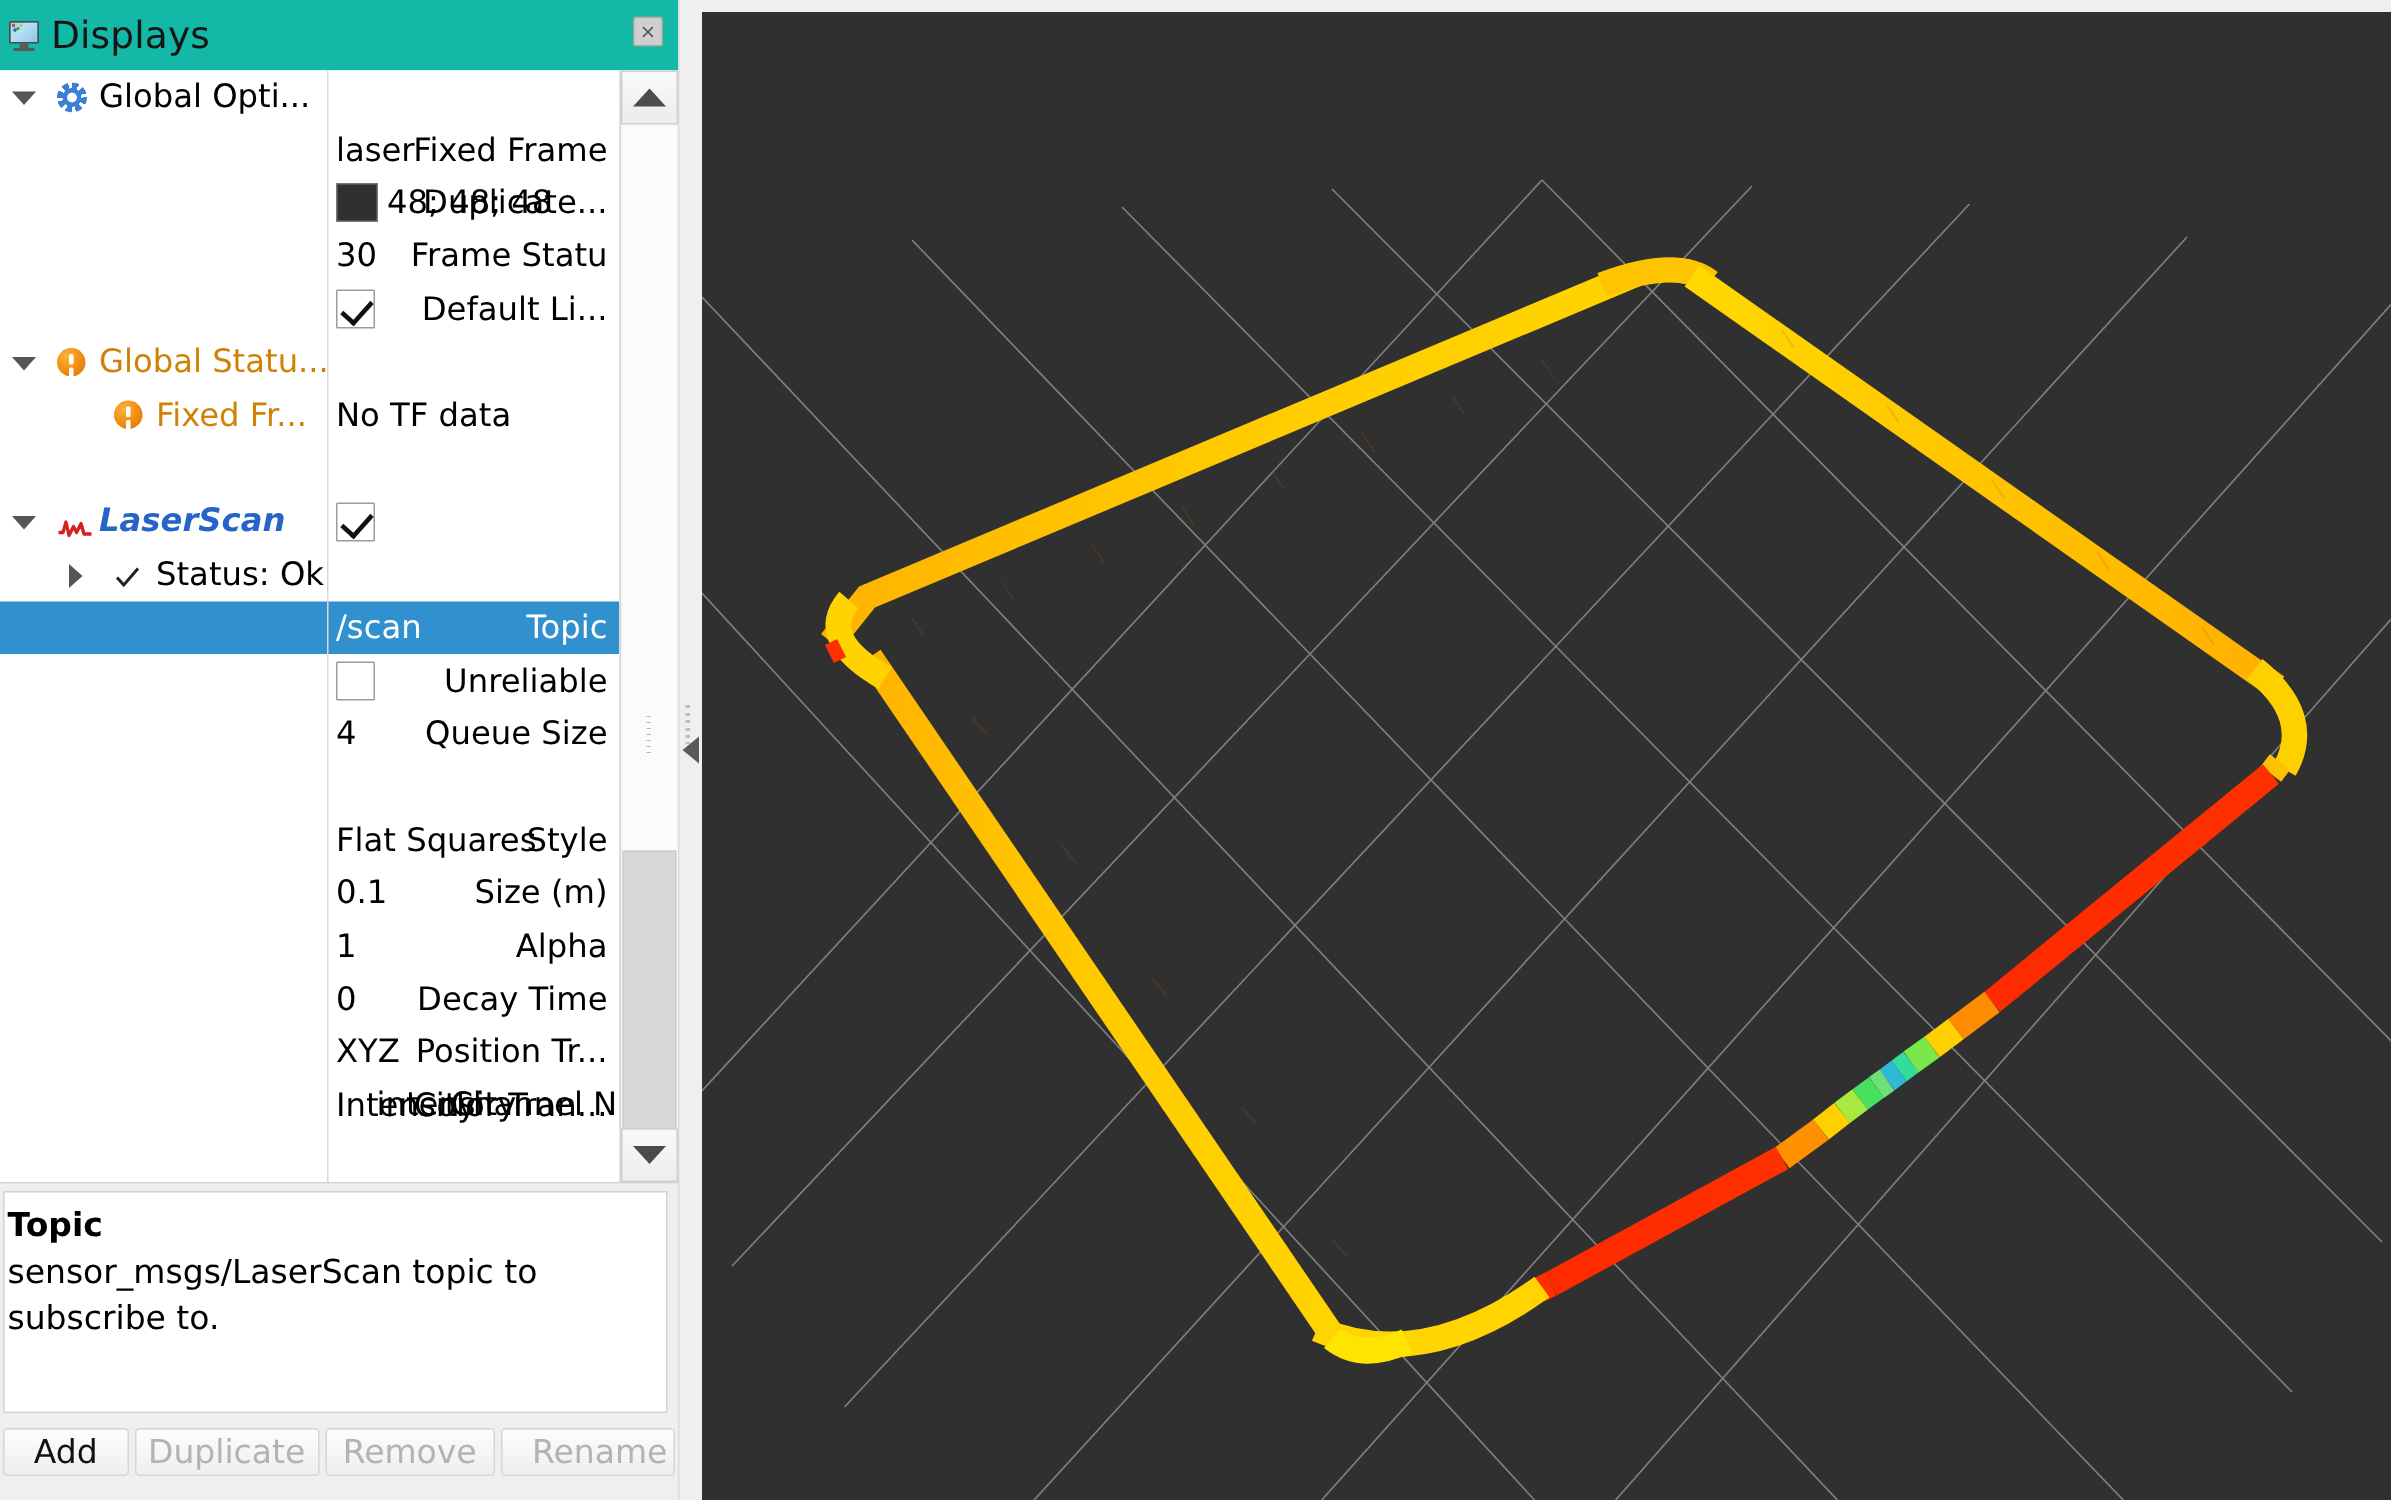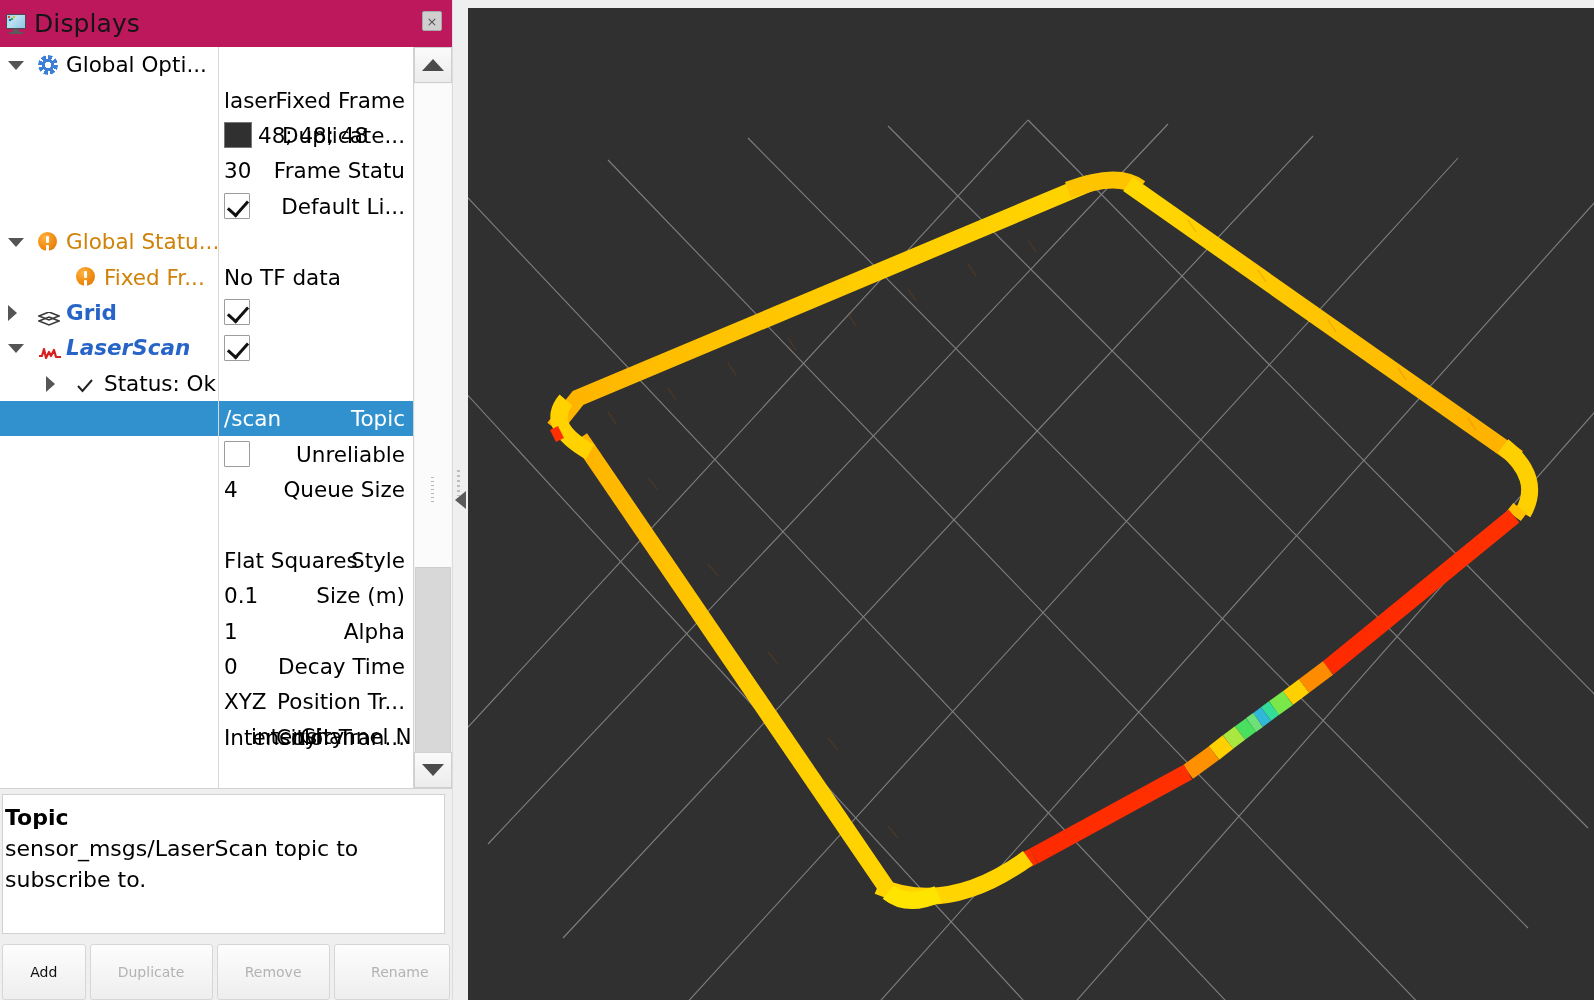--- a/index.html
+++ b/index.html
@@ -16,21 +16,21 @@
   #left-dock {
     position: absolute; left: 0; top: 0;
     width: 452px; height: 1000px;
     background: #efefef;
     display: flex; flex-direction: column;
   }
 
   
   #dock-title {
     height: 47px; min-height: 47px;
-    background: #be185d;
+    background: #14b8a6;
     display: flex; align-items: center;
     padding: 0 6px 0 4px;
     position: relative;
   }
   #dock-title .mon-icon { width: 22px; height: 20px; position: relative; margin: 0 6px 0 2px; flex: 0 0 auto;}
   .mon-screen {
     position: absolute; left:0; top:0; width: 20px; height: 15px;
     border: 1.5px solid #4a4a4a; border-radius: 1px;
     background: linear-gradient(135deg,#9fd0ee 0%,#b9e0f3 40%,#8fc5e6 100%);
     overflow: hidden;
@@ -205,26 +205,26 @@
   #help-title { font-size: 22px; font-weight: bold; color: #000; line-height: 1.35; }
   #help-body { font-size: 22px; color: #000; line-height: 1.42; }
 
   
   #btn-row {
     margin-top: 10px;
     display: flex; gap: 4px;
     padding: 0 2px;
   }
   .btn {
-    height: 56px;
+    height: 32px;
     background: linear-gradient(#fdfdfd, #eeeeee);
     border: 1px solid #d6d6d6;
     border-radius: 3px;
     display: flex; align-items: center; justify-content: center;
-    font-size: 14px; color: #111;
+    font-size: 22px; color: #111;
   }
   .btn.disabled { color: #b3b3b3; }
   #btn-add { width: 85px; }
   #btn-dup { width: 125px; }
   #btn-rem { width: 115px; }
   #btn-ren { width: 118px; padding-left: 16px; }
 
   
   #splitter {
     position: absolute; left: 452px; top: 0;
@@ -309,31 +309,20 @@
             <span class="twisty open" style="left: 8px; top: 14px;"></span>
             <span class="warn-ico" style="left: 38px; top: 8px;"></span>
             <span class="lbl left orange" style="left: 66px; width: auto; right: auto;">Global Statu...</span>
             <span class="val"></span>
           </div>
           <div class="row" style="top: 212.4px; position: absolute; left: 0px; width: 413px;">
             <span class="warn-ico" style="left: 76px; top: 8px;"></span>
             <span class="lbl left orange" style="left: 104px; width: auto; right: auto;">Fixed Fr...</span>
             <span class="val">
               <span>No TF data</span>
-            </span>
-          </div>
-          <div class="row" style="top: 247.8px; position: absolute; left: 0px; width: 413px;">
-            <span class="twisty closed" style="left: 8px; top: 10px;"></span>
-            <span class="grid-ico" style="left: 38px; top: 11px;"><svg viewBox="0 0 22 14" width="22" height="14">
-                <path d="M11 0 L21 4 L11 8 L1 4 Z" fill="none" stroke="#3a3a3a" stroke-width="1.6"></path>
-                <path d="M11 5 L21 9 L11 13 L1 9 Z" fill="none" stroke="#3a3a3a" stroke-width="1.6"></path>
-              </svg></span>
-            <span class="lbl left bluebold" style="left: 66px; width: auto; right: auto;">Grid</span>
-            <span class="val">
-              <span class="cbox checked"></span>
             </span>
           </div>
           <div class="row" style="top: 283.2px; position: absolute; left: 0px; width: 413px;">
             <span class="twisty open" style="left: 8px; top: 14px;"></span>
             <span class="laser-ico" style="left: 38px; top: 11px;"><svg viewBox="0 0 24 16" width="24" height="16">
                 <path d="M1 11 L4 11 L6 4 L8 13 L11 7 L13 11 L16 5 L18 12 L23 12" fill="none" stroke="#d81f1f" stroke-width="2.2" stroke-linejoin="round"></path>
               </svg></span>
             <span class="lbl left bluebold" style="left: 66px; width: auto; right: auto; font-style: italic;">LaserScan</span>
             <span class="val">
               <span class="cbox checked"></span>

